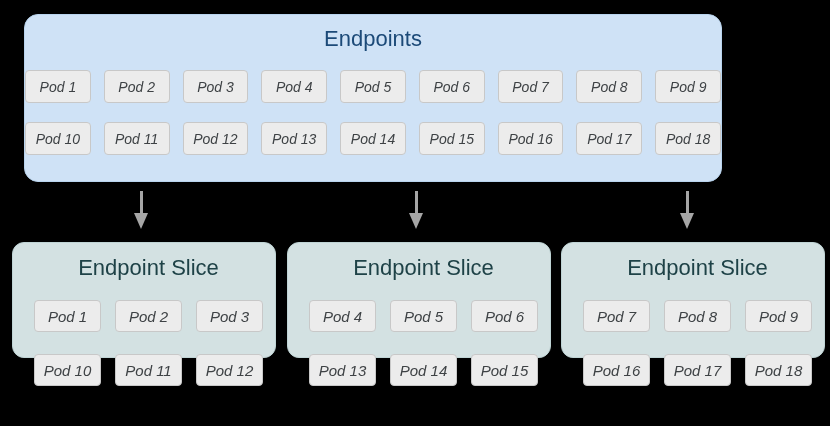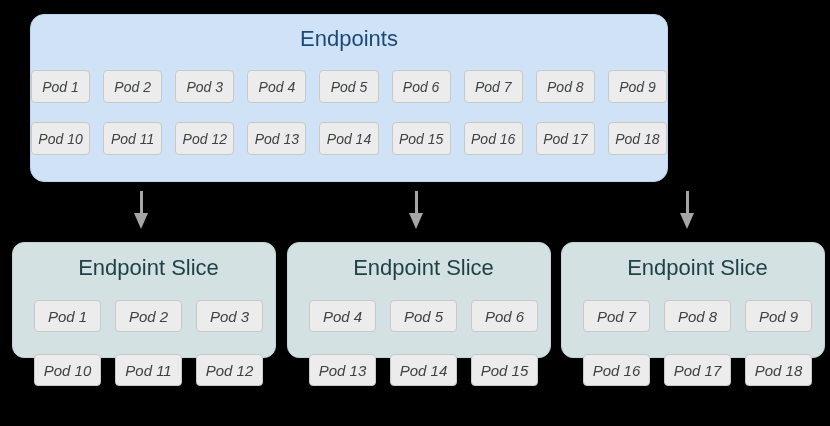--- a/index.html
+++ b/index.html
@@ -5,22 +5,22 @@
   html, body { margin: 0; padding: 0; }
   body {
     width: 830px; height: 426px;
     background: var(--page_bg, #000000);
     font-family: "Liberation Sans", sans-serif;
     position: relative; overflow: hidden;
   }
 
   
   .endpoints-box {
-    position: absolute; left: 30px; top: 14px;
-    width: 638px; height: 168px;
+    position: absolute; left: 24px; top: 14px;
+    width: 698px; height: 168px;
     box-sizing: border-box;
     background: var(--endpoints_fill, #cfe2f6);
     border: 1px solid var(--endpoints_border, #b9d4ee);
     border-radius: 14px;
   }
   .box-title {
     margin: 11px 0 18px;
     text-align: center;
     font-size: 22px; font-weight: 400;
     line-height: 26px;

